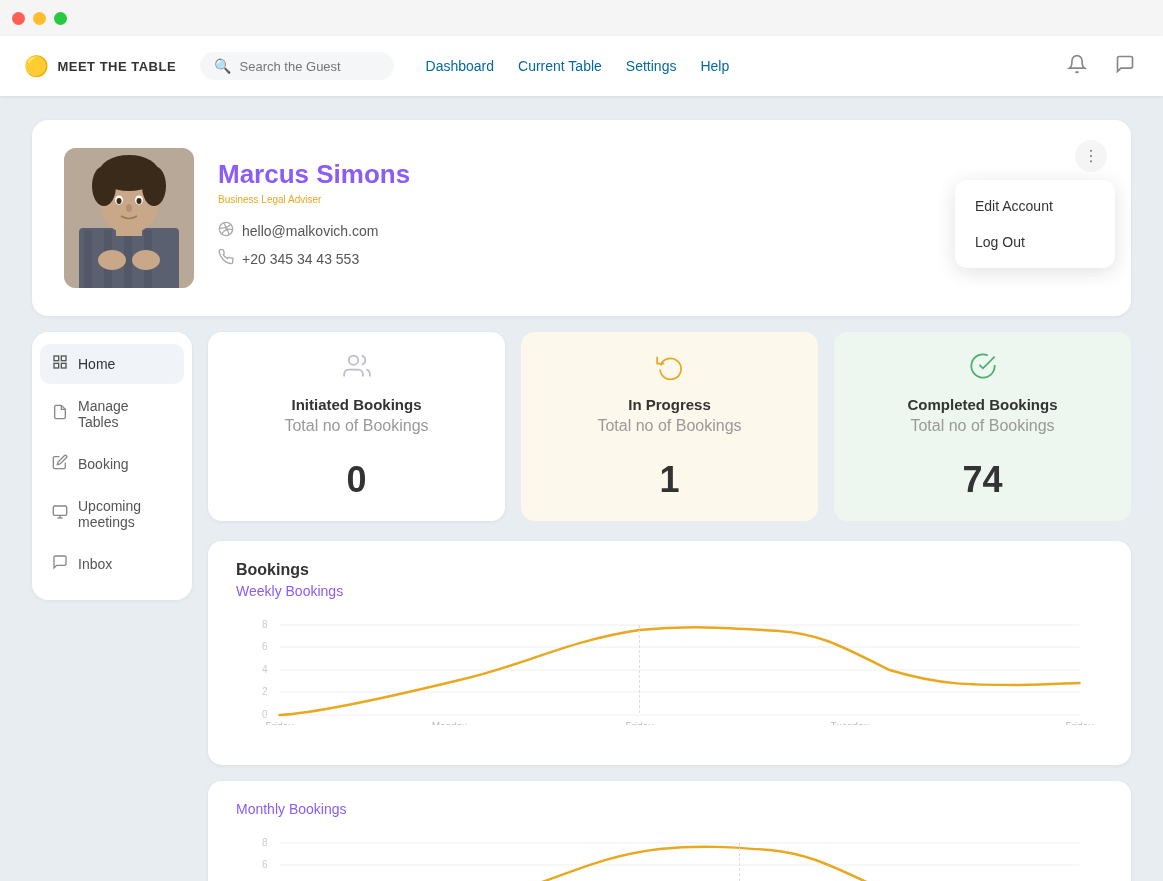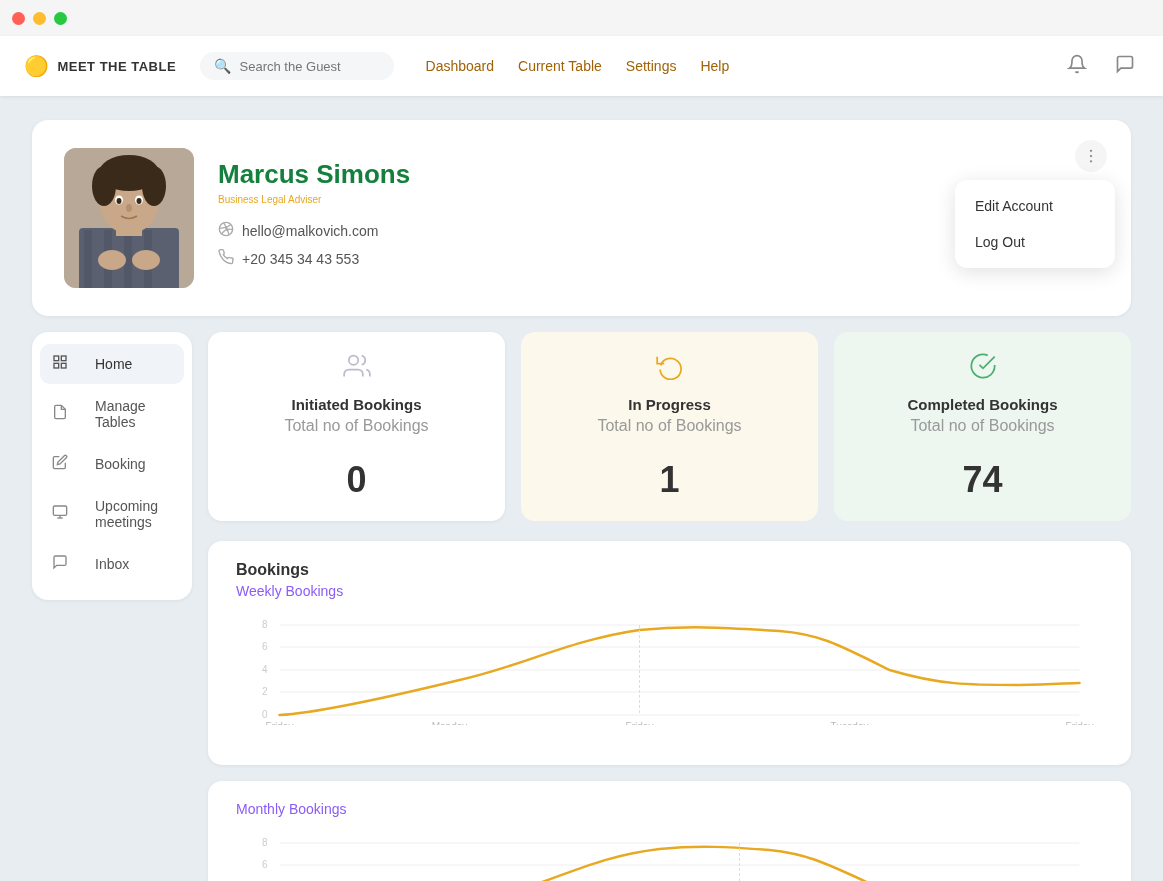--- a/index.html
+++ b/index.html
@@ -63,21 +63,21 @@
       color: #999;
       width: 140px;
     }
     .nav-links {
       display: flex;
       gap: 24px;
       margin-left: 8px;
     }
     .nav-link {
       font-size: 14px;
-      color: #a16207;
+      color: #0369a1;
       cursor: pointer;
       text-decoration: none;
     }
     .nav-right {
       margin-left: auto;
       display: flex;
       align-items: center;
       gap: 20px;
     }
     .nav-icon-btn {
@@ -116,21 +116,21 @@
       flex-shrink: 0;
       background: #d4c5b0;
       display: flex;
       align-items: center;
       justify-content: center;
     }
     .profile-info { flex: 1; }
     .profile-name {
       font-size: 26px;
       font-weight: 700;
-      color: #15803d;
+      color: #8b5cf6;
       margin-bottom: 4px;
     }
     .profile-title {
       font-size: 10px;
       color: #e8a820;
       font-weight: 500;
       margin-bottom: 16px;
     }
     .profile-detail {
       display: flex;
@@ -191,21 +191,21 @@
       border-radius: 16px;
       padding: 12px 8px;
       width: 160px;
       flex-shrink: 0;
       box-shadow: 0 1px 4px rgba(0,0,0,0.06);
       height: fit-content;
     }
     .sidebar-item {
       display: flex;
       align-items: center;
-      gap: 27px;
+      gap: 10px;
       padding: 10px 12px;
       border-radius: 10px;
       cursor: pointer;
       font-size: 14px;
       color: #555;
       margin-bottom: 4px;
     }
     .sidebar-item.active {
       background: #f0f4f8;
       color: #333;

